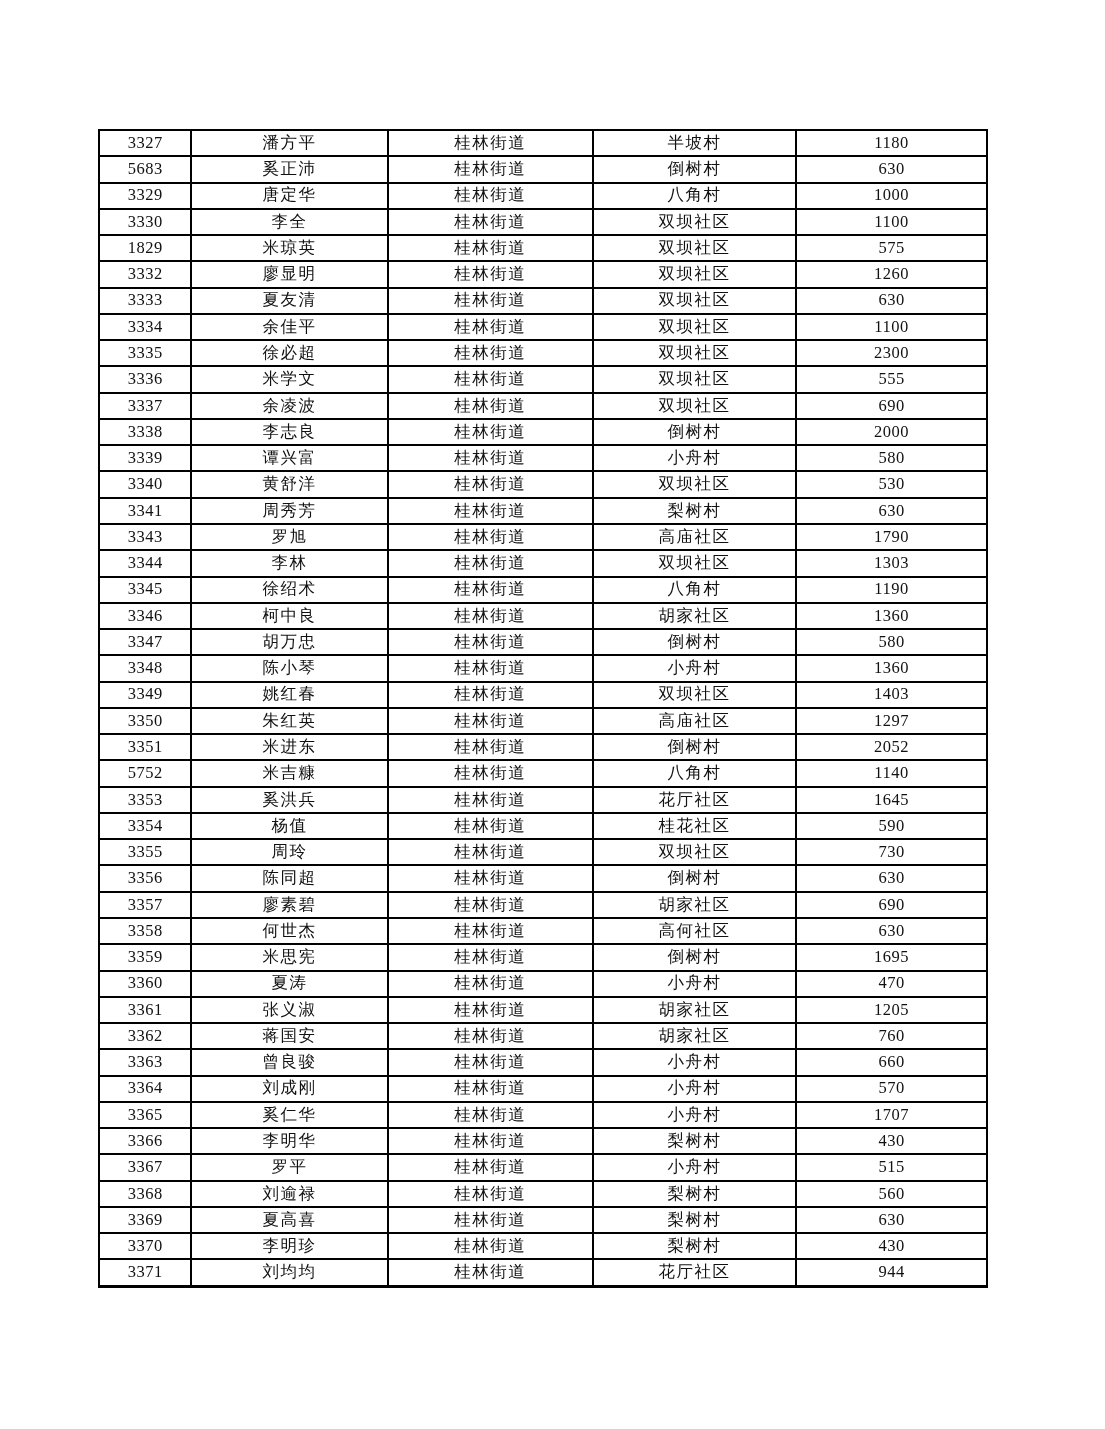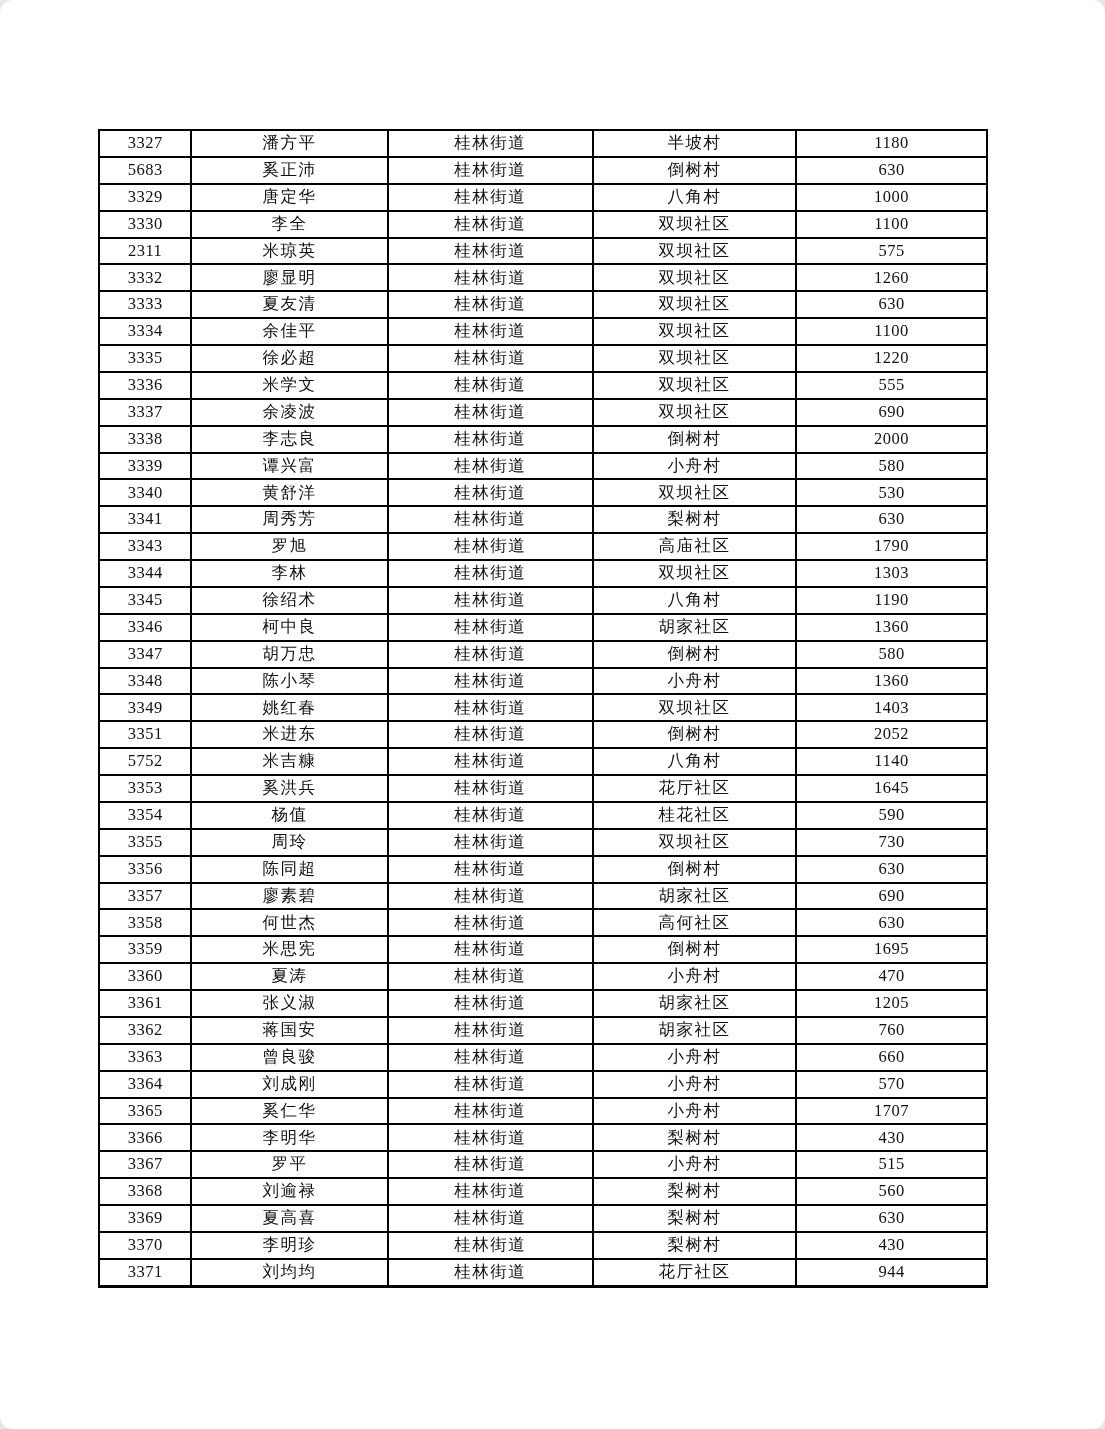--- a/index.html
+++ b/index.html
@@ -9,21 +9,20 @@
   }
   .page {
     position: relative;
     width: 1105px;
     height: 1429px;
     background: #ffffff;
     margin: 0 auto;
     font-family: "Liberation Serif", "DejaVu Serif", serif;
     color: #111111;
     overflow: hidden;
-    border-radius: 13px;
   }
   table.roster {
     position: absolute;
     left: 98px;
     top: 129px;
     width: 890px;
     height: 1159px;
     border-collapse: collapse;
     table-layout: fixed;
   }
@@ -81,21 +80,21 @@
           <td class="num">1000</td>
         </tr>
         <tr>
           <td class="num">3330</td>
           <td class="cjk">李全</td>
           <td class="cjk">桂林街道</td>
           <td class="cjk">双坝社区</td>
           <td class="num">1100</td>
         </tr>
         <tr>
-          <td class="num">2311</td>
+          <td class="num">1829</td>
           <td class="cjk">米琼英</td>
           <td class="cjk">桂林街道</td>
           <td class="cjk">双坝社区</td>
           <td class="num">575</td>
         </tr>
         <tr>
           <td class="num">3332</td>
           <td class="cjk">廖显明</td>
           <td class="cjk">桂林街道</td>
           <td class="cjk">双坝社区</td>
@@ -113,21 +112,21 @@
           <td class="cjk">余佳平</td>
           <td class="cjk">桂林街道</td>
           <td class="cjk">双坝社区</td>
           <td class="num">1100</td>
         </tr>
         <tr>
           <td class="num">3335</td>
           <td class="cjk">徐必超</td>
           <td class="cjk">桂林街道</td>
           <td class="cjk">双坝社区</td>
-          <td class="num">1220</td>
+          <td class="num">2300</td>
         </tr>
         <tr>
           <td class="num">3336</td>
           <td class="cjk">米学文</td>
           <td class="cjk">桂林街道</td>
           <td class="cjk">双坝社区</td>
           <td class="num">555</td>
         </tr>
         <tr>
           <td class="num">3337</td>
@@ -205,20 +204,27 @@
           <td class="cjk">桂林街道</td>
           <td class="cjk">小舟村</td>
           <td class="num">1360</td>
         </tr>
         <tr>
           <td class="num">3349</td>
           <td class="cjk">姚红春</td>
           <td class="cjk">桂林街道</td>
           <td class="cjk">双坝社区</td>
           <td class="num">1403</td>
+        </tr>
+        <tr>
+          <td class="num">3350</td>
+          <td class="cjk">朱红英</td>
+          <td class="cjk">桂林街道</td>
+          <td class="cjk">高庙社区</td>
+          <td class="num">1297</td>
         </tr>
         <tr>
           <td class="num">3351</td>
           <td class="cjk">米进东</td>
           <td class="cjk">桂林街道</td>
           <td class="cjk">倒树村</td>
           <td class="num">2052</td>
         </tr>
         <tr>
           <td class="num">5752</td>

